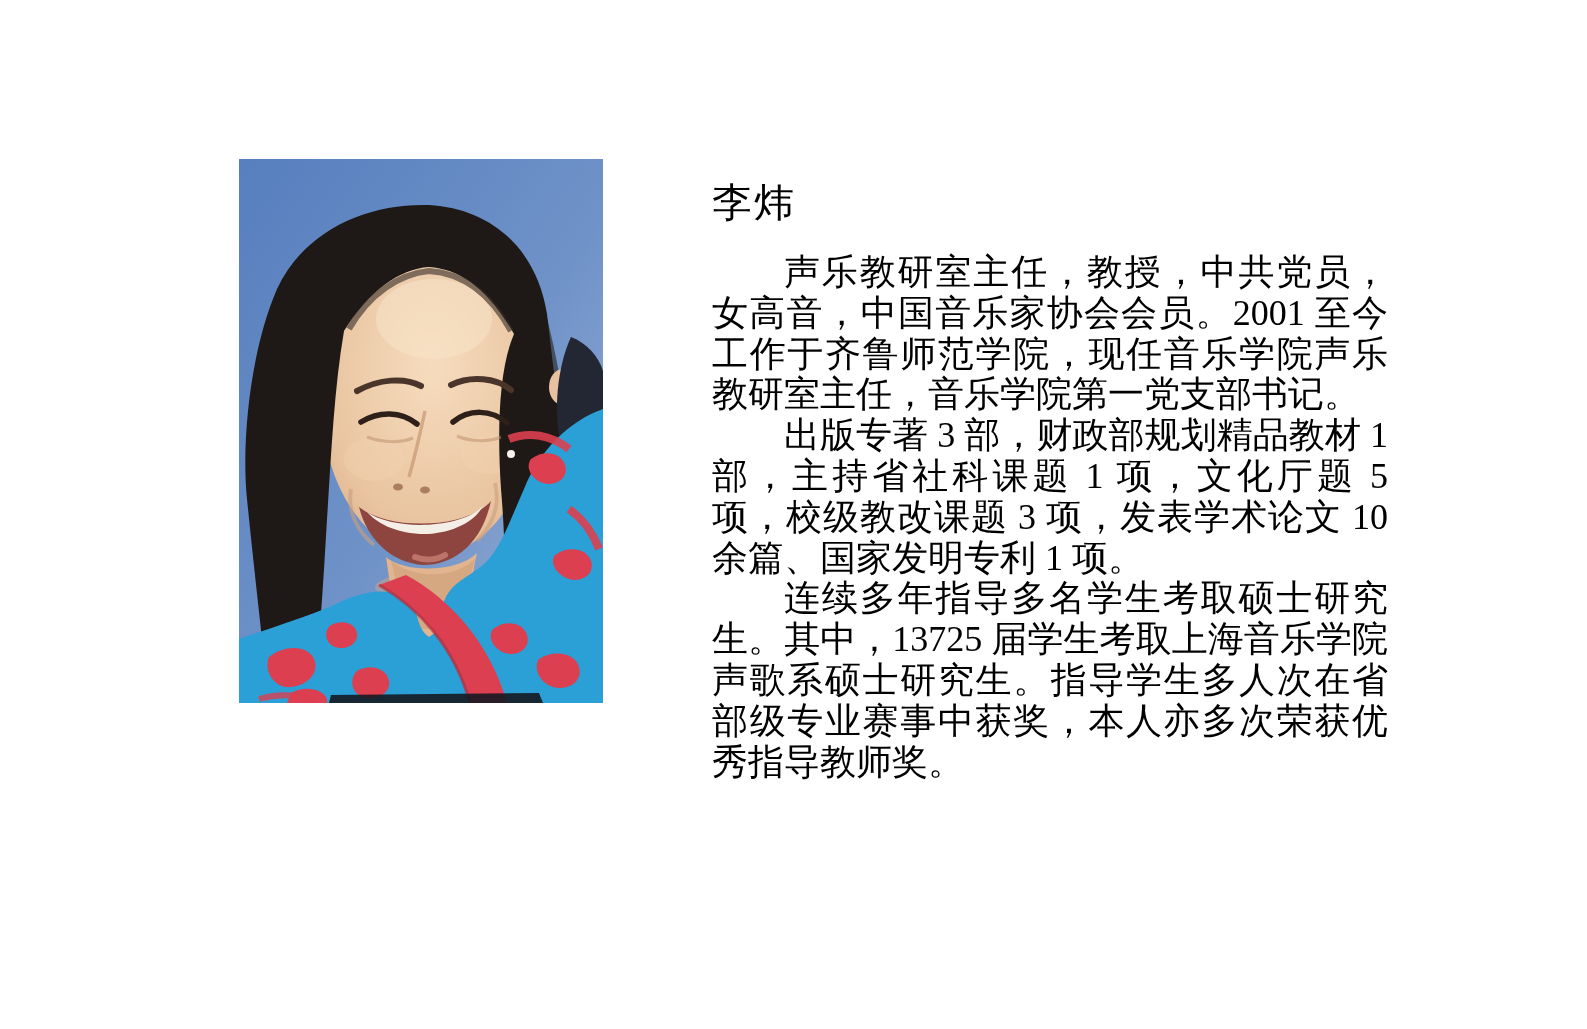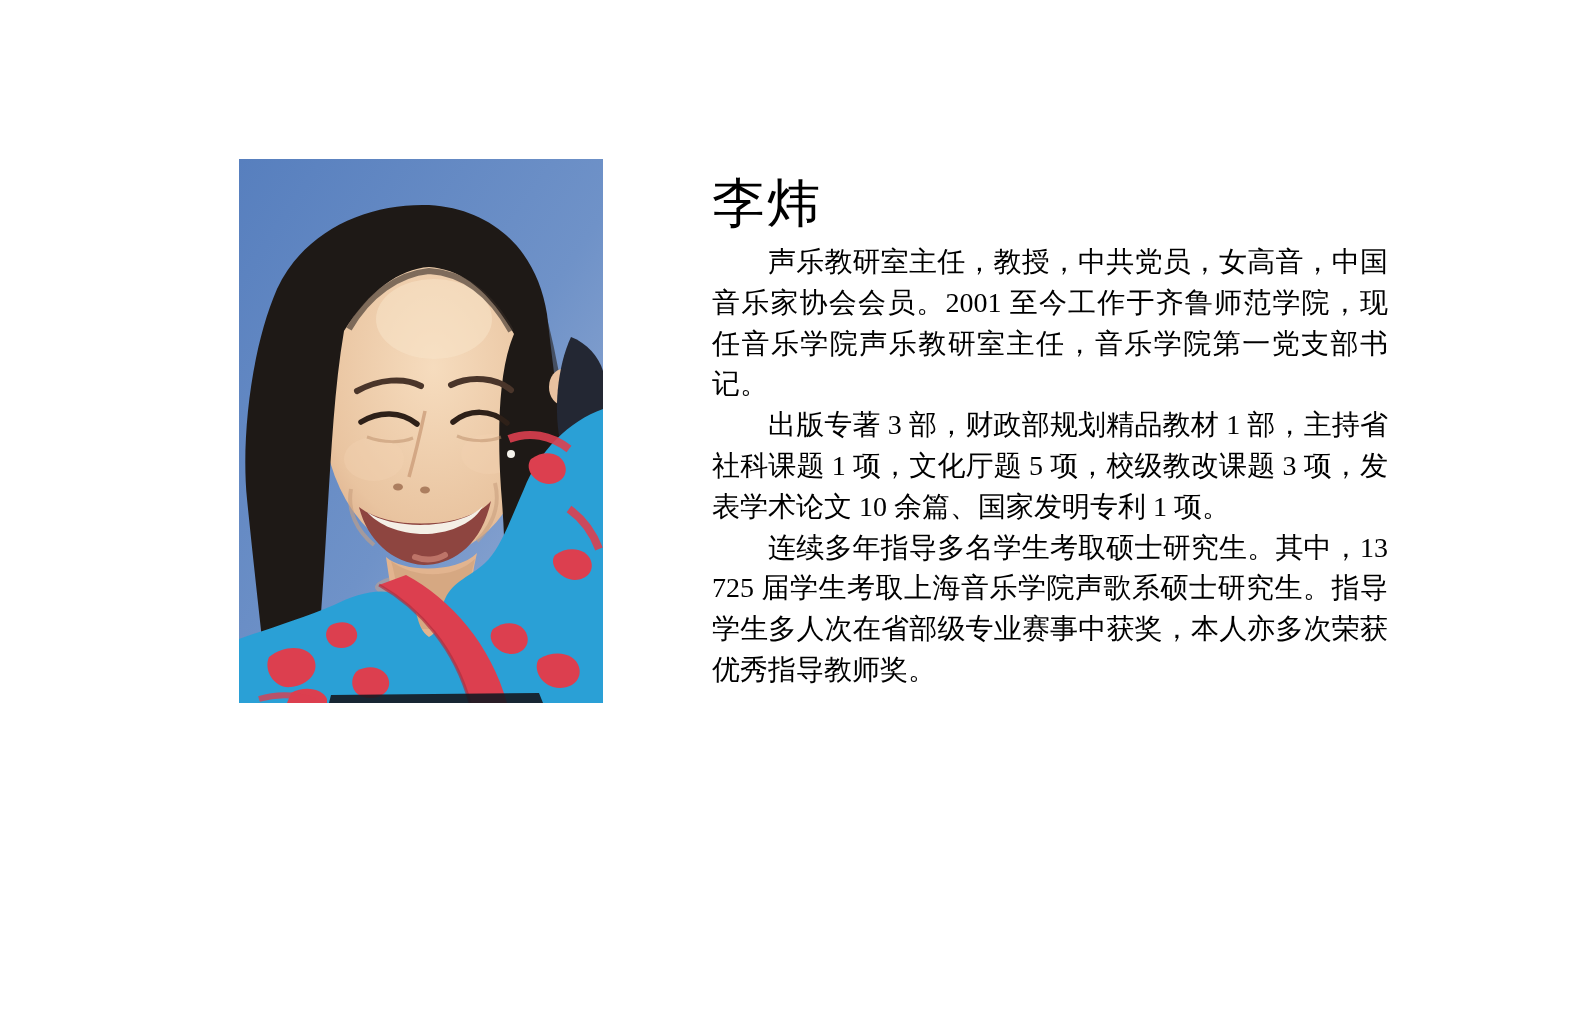--- a/index.html
+++ b/index.html
@@ -25,28 +25,28 @@
     overflow: hidden;
   }
   .photo svg { display: block; width: 100%; height: 100%; }
   .content {
     position: absolute;
     left: 712px;
     top: 178px;
     width: 676px;
   }
   .name {
-    font-size: 53px;
+    font-size: 40px;
     font-weight: 400;
     line-height: 50px;
-    margin: 0 0 14px 0;
+    margin: 0 0 24px 0;
     letter-spacing: 2px;
   }
   .bio p {
-    font-size: 28px;
+    font-size: 36px;
     line-height: 40.8px;
     margin: 0;
     text-align: justify;
     text-indent: 2em;
     word-break: break-all;
   }
 </style>
 </head>
 <body>
 

